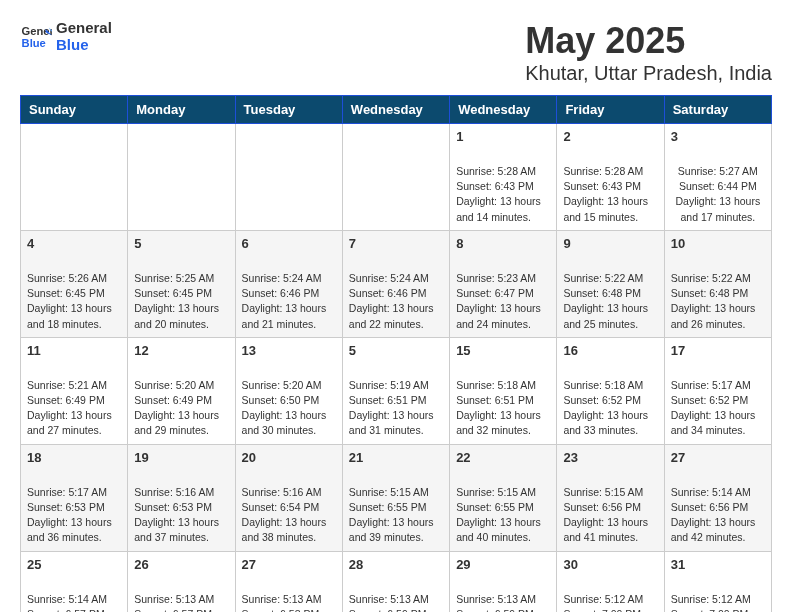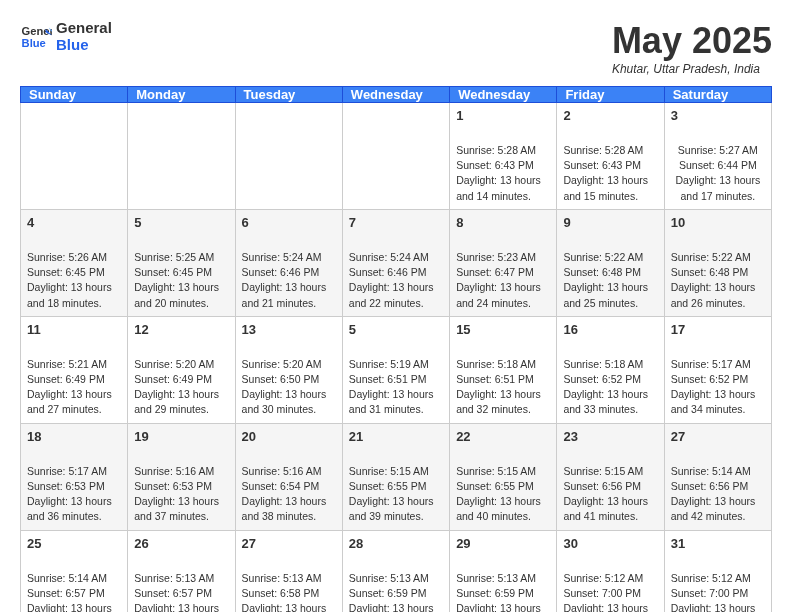--- a/index.html
+++ b/index.html
@@ -27,34 +27,33 @@
     }
     .title-block {
       text-align: left;
     }
     .month-title {
       font-size: 36px;
       font-weight: bold;
       color: #333;
     }
     .location-title {
-      font-size: 12px;
+      font-size: 20px;
       color: #333;
-      font-style: italic;
     }
     table {
       width: 100%;
       border-collapse: collapse;
       border: 1px solid #ccc;
     }
     th {
-      background-color: #3b82f6;
+      background-color: #0c4a6e;
       color: white;
       text-align: left;
-      padding: 0 8px;
+      padding: 6px 8px;
       font-size: 13px;
       border: 1px solid #1d4ed8;
     }
     td {
       vertical-align: top;
       padding: 5px 6px;
       border: 1px solid #ccc;
       width: 14.28%;
       min-height: 80px;
       font-size: 11px;

